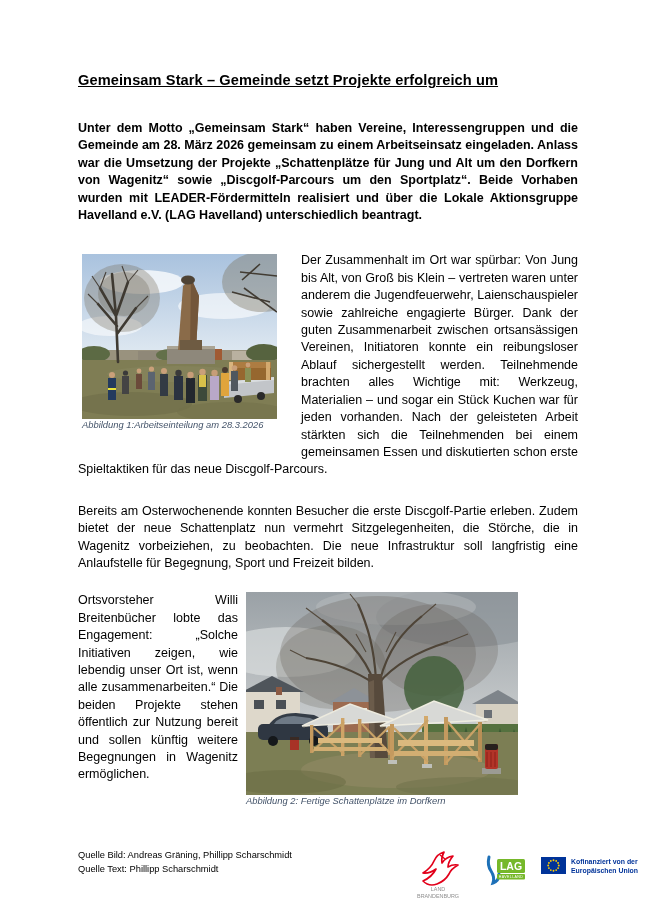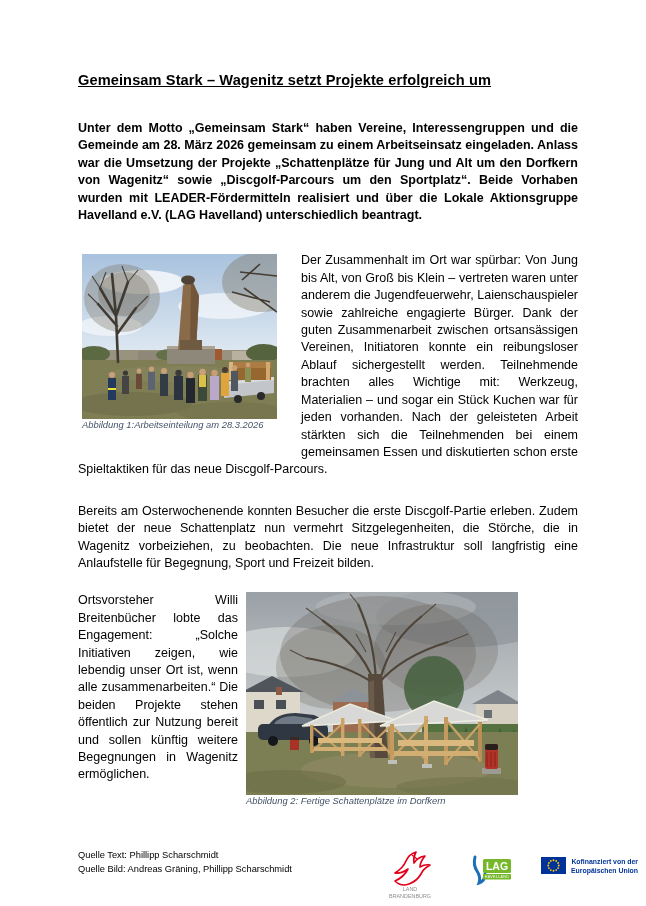--- a/index.html
+++ b/index.html
@@ -29,33 +29,33 @@
   .fig-caption {
     display:block; font-size:9.4px; font-style:italic;
     line-height:12px; color:#44546A; text-align:left;
   }
 
   .footer {
     position:absolute; left:78px; right:8px; top:849px;
     display:flex; justify-content:space-between; align-items:flex-start;
   }
   .sources { font-size:9.3px; line-height:13.8px; color:#000; }
-  .logos { display:flex; align-items:flex-start; gap:28px; padding-top:0;text-align:right; }
+  .logos { display:flex; align-items:flex-start; gap:14px; padding-top:0; }
   .logo-brandenburg { width:64px; }
   .logo-lag { width:42px; margin-top:6px; }
   .logo-eu { display:flex; align-items:flex-start; gap:5px; margin-top:8px; }
   .eu-label { font-size:6.9px; font-weight:bold; color:#003399; line-height:8.6px; padding-top:1px; }
 </style>
 </head>
 <body>
 
 <div class="page">
   <div class="content">
 
-    <h1 class="doc-title">Gemeinsam Stark – Wagenitz setzt Projekte erfolgreich um</h1>
+    <h1 class="doc-title">Gemeinsam Stark – Gemeinde setzt Projekte erfolgreich um</h1>
 
     <p class="body-text p-intro">Unter dem Motto „Gemeinsam Stark“ haben Vereine, Interessengruppen und die Gemeinde am 28. März 2026 gemeinsam zu einem Arbeitseinsatz eingeladen. Anlass war die Umsetzung der Projekte „Schattenplätze für Jung und Alt um den Dorfkern von Wagenitz“ sowie „Discgolf-Parcours um den Sportplatz“. Beide Vorhaben wurden mit LEADER-Fördermitteln realisiert und über die Lokale Aktionsgruppe Havelland e.V. (LAG Havelland) unterschiedlich beantragt.</p>
 
     <div class="sec-1 clearfix">
       <figure class="fig-left">
 
         <svg class="photo" width="195" height="165" viewBox="0 0 195 165" xmlns="http://www.w3.org/2000/svg">
           <defs>
             <linearGradient id="sky1" x1="0" y1="0" x2="0" y2="1">
               <stop offset="0" stop-color="#a9c2de"></stop>
@@ -228,22 +228,22 @@
         </svg>
         <figcaption class="fig-caption">Abbildung 2: Fertige Schattenplätze im Dorfkern</figcaption>
       </figure>
       <p class="body-text">Ortsvorsteher Willi Breitenbücher lobte das Engagement: „Solche Initiativen zeigen, wie lebendig unser Ort ist, wenn alle zusammenarbeiten.“ Die beiden Projekte stehen öffentlich zur Nutzung bereit und sollen künftig weitere Begegnungen in Wagenitz ermöglichen.</p>
     </div>
 
   </div>
 
   <div class="footer">
     <div class="sources">
+      <div>Quelle Bild: Andreas Gräning, Phillipp Scharschmidt</div>
       <div>Quelle Text: Phillipp Scharschmidt</div>
-      <div>Quelle Bild: Andreas Gräning, Phillipp Scharschmidt</div>
     </div>
     <div class="logos">
 
       <svg class="logo-brandenburg" width="64" height="50" viewBox="0 0 64 50" xmlns="http://www.w3.org/2000/svg">
         <g>
           <path d="M16 32 Q25 28 29 20 Q22 25 16 24 Q24 19 27 12 Q30 5 37 3 Q34 9 35 14 Q39 8 46 7 Q41 13 41 18 Q46 15 51 16 Q44 20 42 25 Q38 32 30 35 Q22 38 16 32 Z" fill="none" stroke="#E2001A" stroke-width="1.7" stroke-linejoin="round"></path>
           <path d="M33 6 L38 10" stroke="#E2001A" stroke-width="1.4"></path>
         </g>
         <text x="31" y="42" font-size="5.4" fill="#8f8f8f" text-anchor="middle" font-family="Liberation Sans, sans-serif">LAND</text>
         <text x="31" y="48.5" font-size="5.4" fill="#8f8f8f" text-anchor="middle" font-family="Liberation Sans, sans-serif">BRANDENBURG</text>

